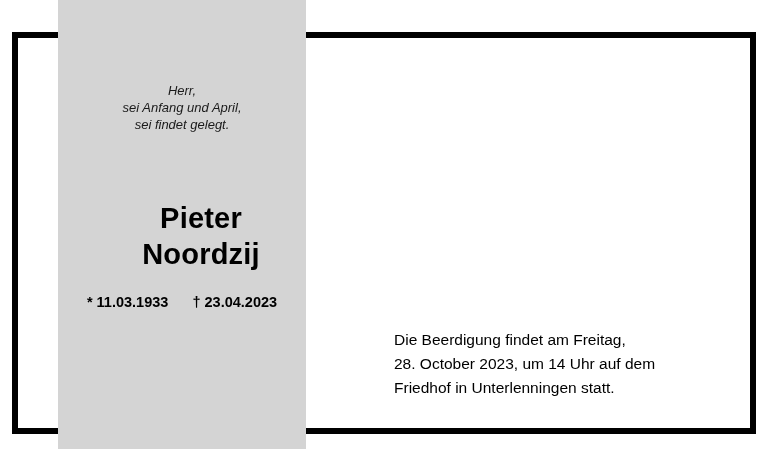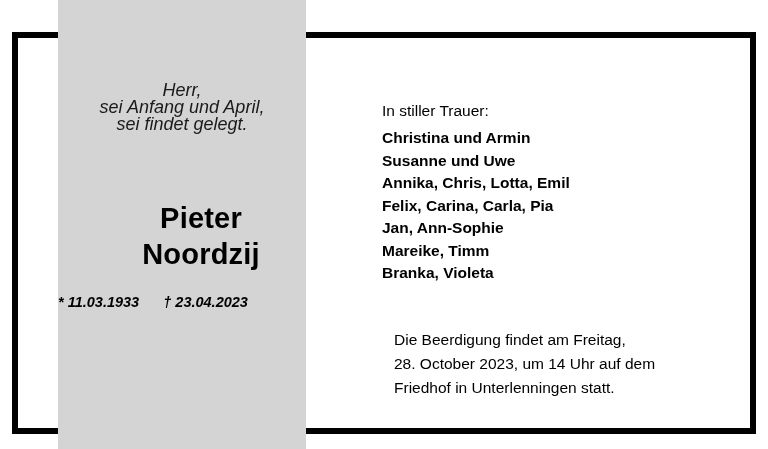--- a/index.html
+++ b/index.html
@@ -45,21 +45,21 @@
     height: 449px;
     background: #d4d4d4;
   }
 
   .verse {
     position: absolute;
     left: 58px;
     top: 82px;
     width: 248px;
     text-align: center;
-    font-size: 18px;
+    font-size: 13px;
     font-style: italic;
     line-height: 17px;
     color: #1a1a1a;
   }
 
   .name-block {
     position: absolute;
     left: 58px;
     top: 200px;
     width: 286px;
@@ -71,25 +71,24 @@
     line-height: 36px;
     letter-spacing: 0.2px;
     color: #000000;
   }
 
   .dates {
     position: absolute;
     left: 58px;
     top: 294px;
     width: 248px;
-    text-align: left;
+    text-align: center;
     font-size: 14.5px;
     font-weight: bold;
     color: #000000;
-    font-style: italic;
   }
   .dates .sep {
     display: inline-block;
     width: 16px;
   }
 
   
   .right-col {
     position: absolute;
     left: 382px;
@@ -142,30 +141,20 @@
     <div class="name-line">Pieter</div>
     <div class="name-line">Noordzij</div>
   </div>
 
   <div class="dates">
     <span>* 11.03.1933</span>
     <span class="sep"></span>
     <span>† 23.04.2023</span>
   </div>
 
-  <div class="right-col">
-    <div class="mourning-intro">In stiller Trauer:</div>
-    <div class="mourner">Christina und Armin</div>
-    <div class="mourner">Susanne und Uwe</div>
-    <div class="mourner">Annika, Chris, Lotta, Emil</div>
-    <div class="mourner">Felix, Carina, Carla, Pia</div>
-    <div class="mourner">Jan, Ann-Sophie</div>
-    <div class="mourner">Mareike, Timm</div>
-    <div class="mourner">Branka, Violeta</div>
-  </div>
 
   <div class="funeral">
     <div>Die Beerdigung findet am Freitag,</div>
     <div>28. October 2023, um 14 Uhr auf dem</div>
     <div>Friedhof in Unterlenningen statt.</div>
   </div>
 
 </div>
 
 </body></html>

